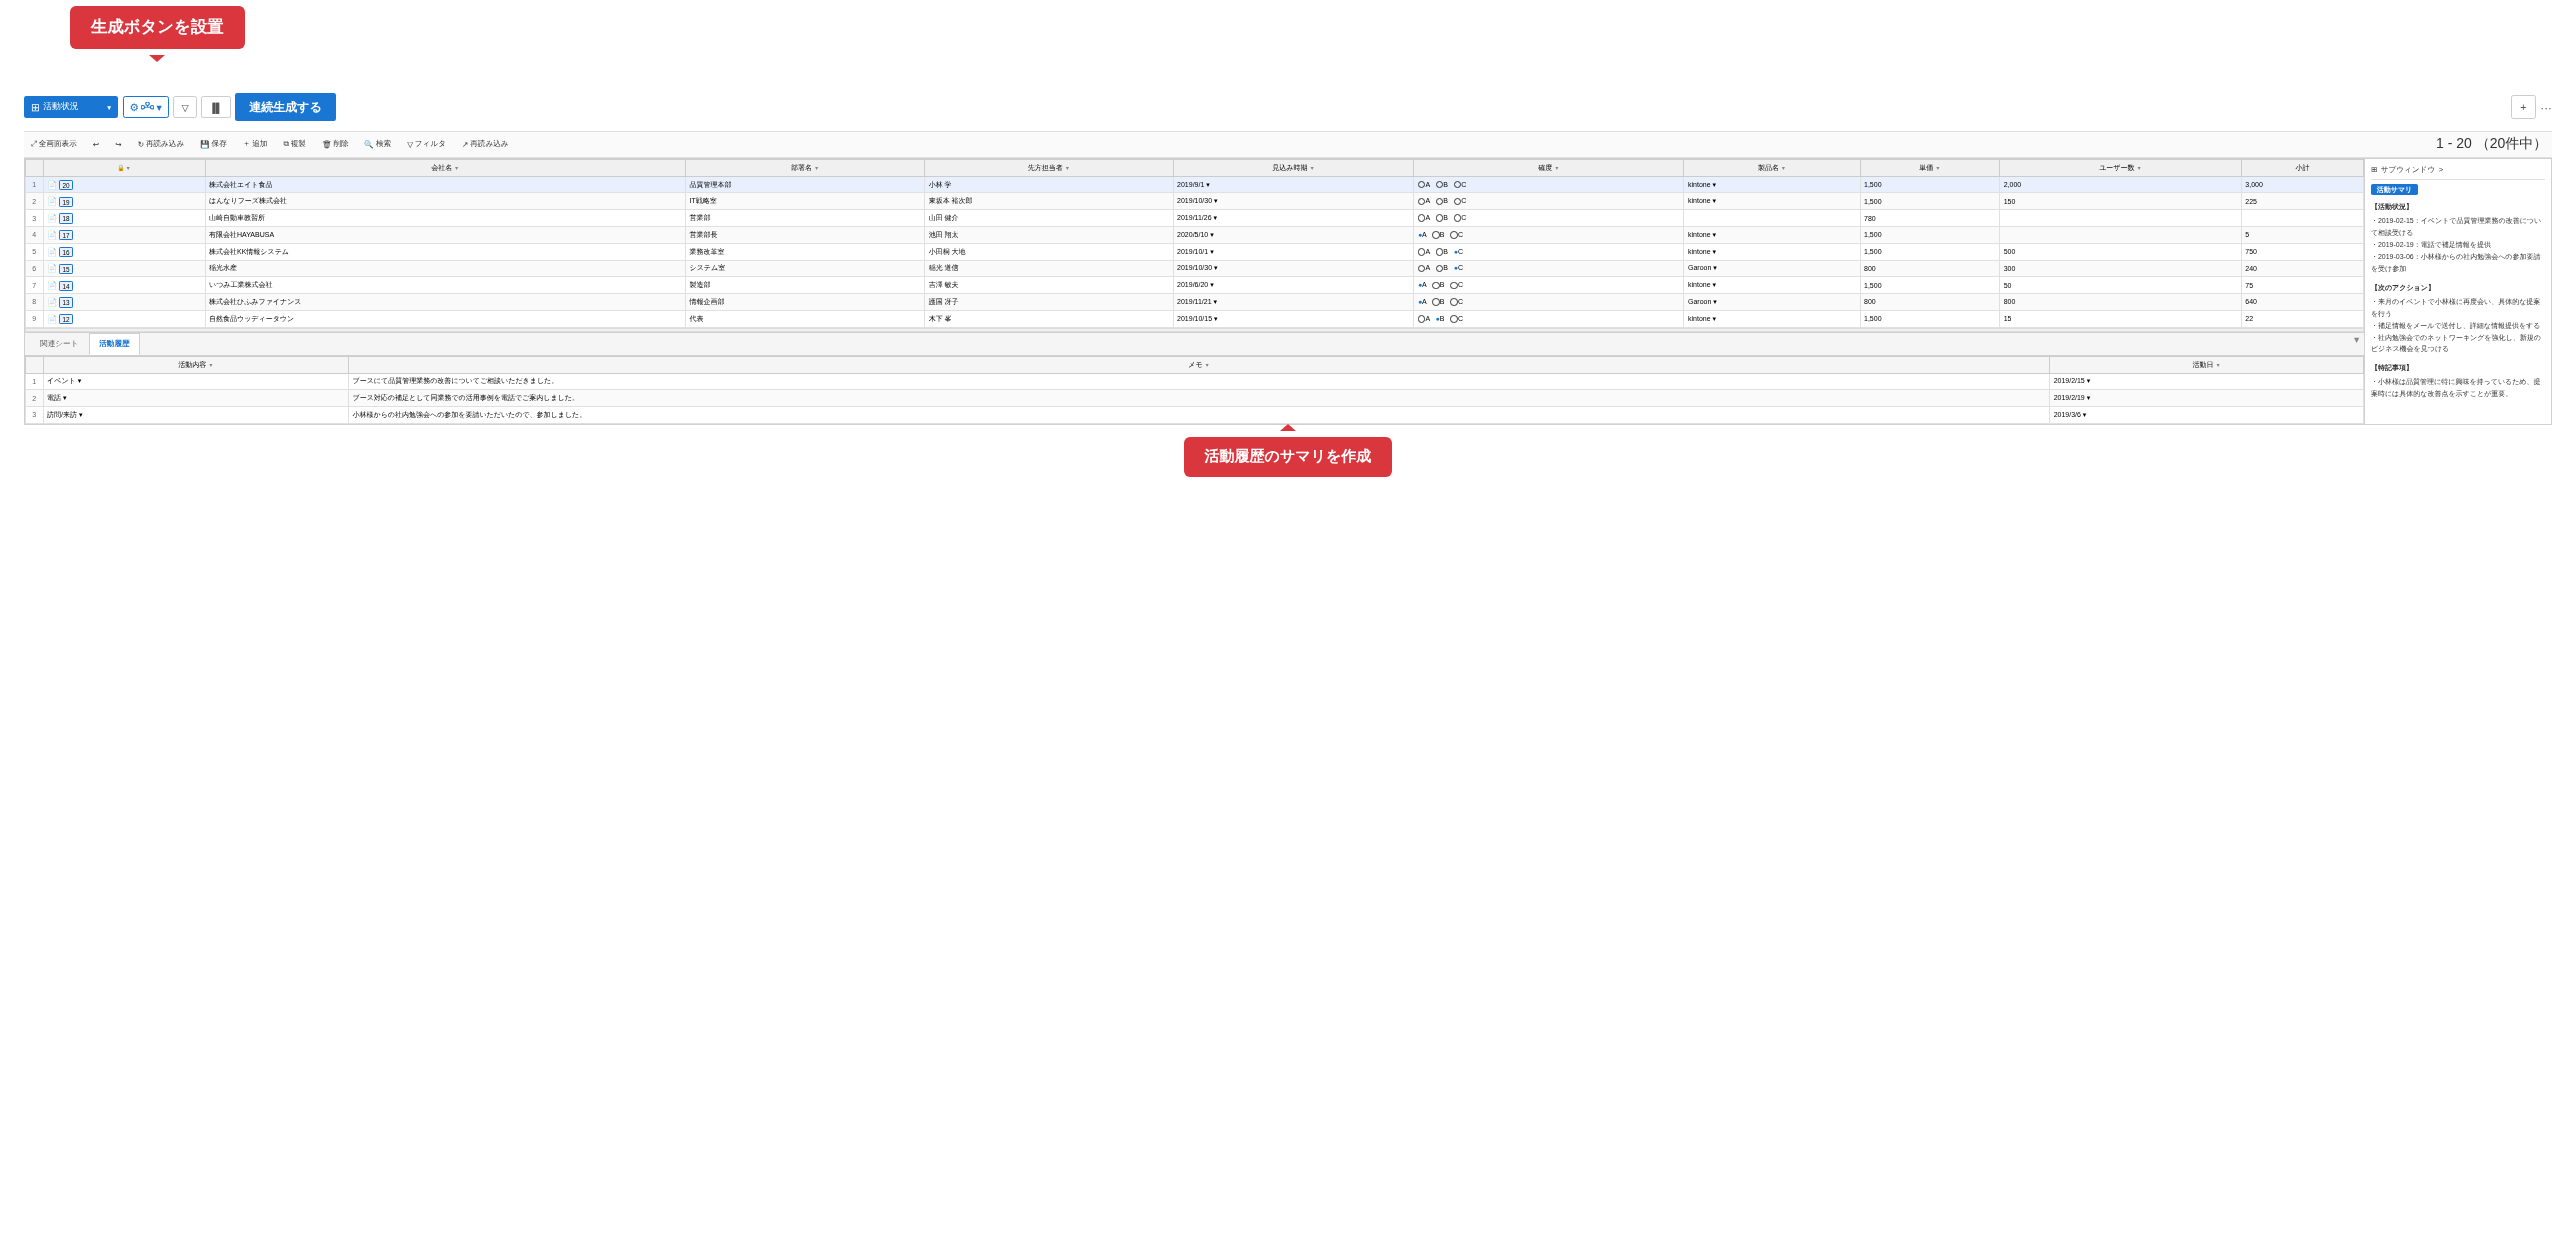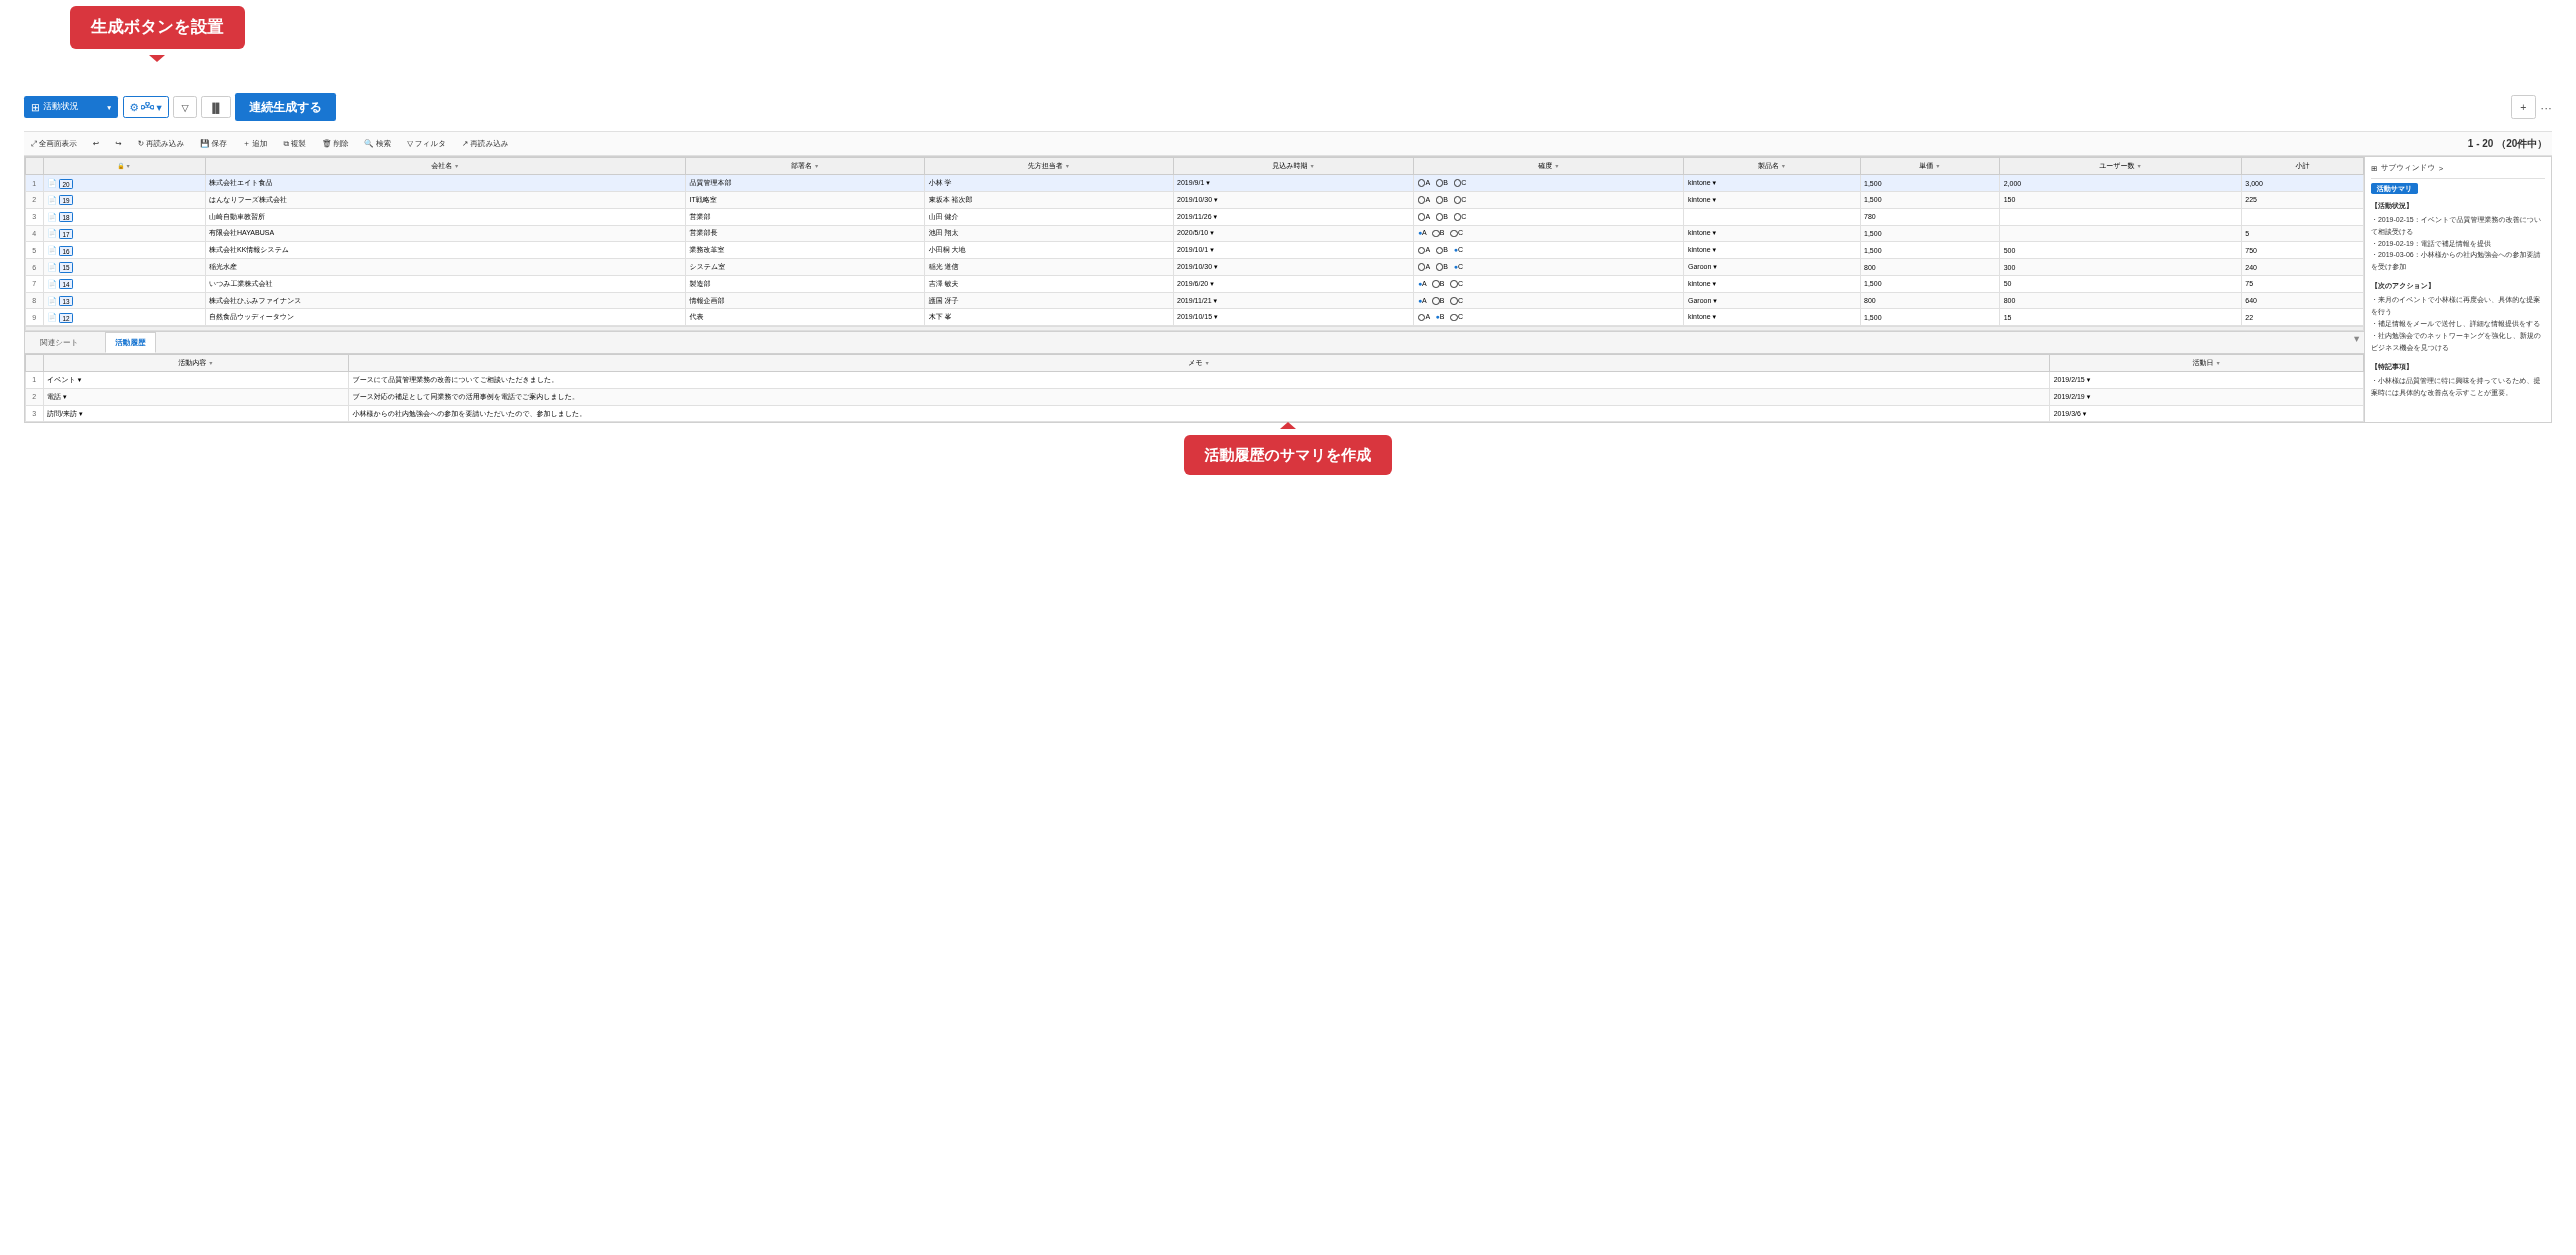--- a/index.html
+++ b/index.html
@@ -119,21 +119,21 @@
       align-items: center;
       gap: 1.8px;
       padding: 2.3px 5.9px;
       border: 0.6px solid transparent;
       border-radius: 1.8px;
       cursor: pointer;
       font-size: 7.6px;
       color: #333;
       background: none;
     }
-    .pagination { margin-left: auto; font-size: 10px; color: #333; padding-right: 4.7px; font-weight: bold; }
+    .pagination { margin-left: auto; font-size: 14px; color: #333; padding-right: 4.7px; }
 
     
     .main-content {
       display: flex;
       gap: 0;
       border: 0.6px solid #d0d0d0;
     }
 
     
     .table-area { flex: 1; overflow: hidden; }
@@ -160,21 +160,21 @@
     .doc-icon { color: #1976d2; font-size: 8.2px; }
 
     
     .scroll-row { height: 4.7px; background: #f0f0f0; border: 0.6px solid #ddd; }
 
     
     .related-area { border-top: 0.6px solid #d0d0d0; }
     .related-tabs {
       display: flex;
       align-items: flex-start;
-      gap: 16px;
+      gap: 0;
       background: #f5f5f5;
       border-bottom: 0.6px solid #d0d0d0;
       padding: 0 4.7px;
     }
     .related-tab {
       padding: 4.7px 9.4px;
       border: 0.6px solid transparent;
       cursor: pointer;
       font-size: 7.6px;
       color: #555;

